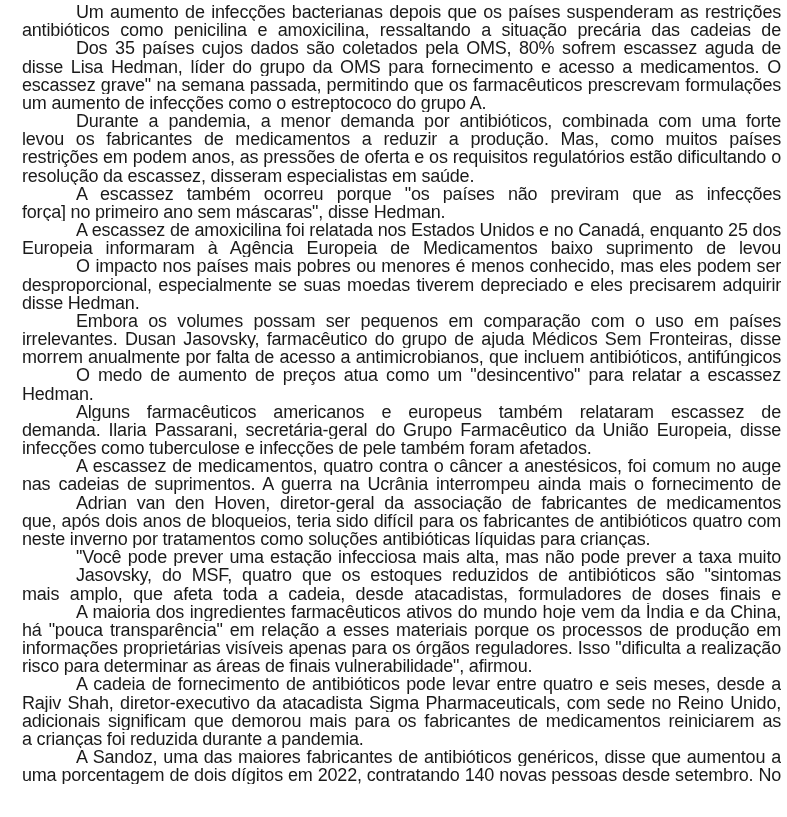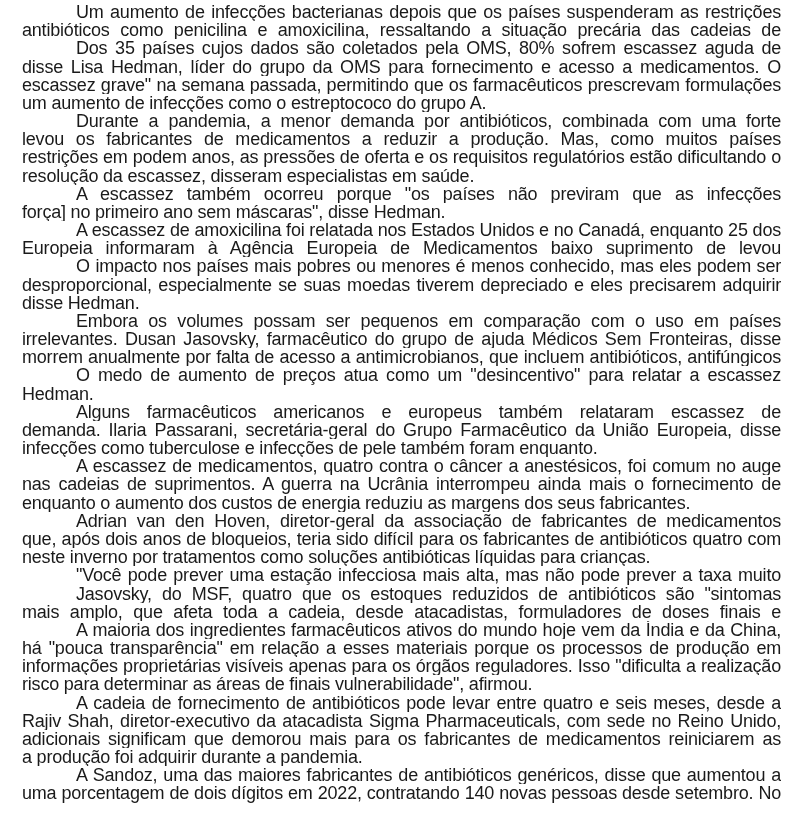--- a/index.html
+++ b/index.html
@@ -59,34 +59,33 @@
       <div class="line indent"><span>O impacto nos países mais pobres ou menores é menos conhecido, mas eles podem ser afetados de forma</span></div>
       <div class="line"><span>desproporcional, especialmente se suas moedas tiverem depreciado e eles precisarem adquirir medicamentos no mercado aberto,</span></div>
       <div class="line end"><span>disse Hedman.</span></div>
       <div class="line indent"><span>Embora os volumes possam ser pequenos em comparação com o uso em países desenvolvidos, eles estão longe de ser</span></div>
       <div class="line"><span>irrelevantes. Dusan Jasovsky, farmacêutico do grupo de ajuda Médicos Sem Fronteiras, disse que cerca de 5,7 milhões de pessoas</span></div>
       <div class="line end"><span>morrem anualmente por falta de acesso a antimicrobianos, que incluem antibióticos, antifúngicos e antivirais.</span></div>
       <div class="line indent"><span>O medo de aumento de preços atua como um "desincentivo" para relatar a escassez publicamente e à OMS, acrescentou</span></div>
       <div class="line end"><span>Hedman.</span></div>
       <div class="line indent"><span>Alguns farmacêuticos americanos e europeus também relataram escassez de medicamentos comuns para alívio da dor,</span></div>
       <div class="line"><span>demanda. Ilaria Passarani, secretária-geral do Grupo Farmacêutico da União Europeia, disse que medicamentos para tratar</span></div>
-      <div class="line end"><span>infecções como tuberculose e infecções de pele também foram enquanto.</span></div>
+      <div class="line end"><span>infecções como tuberculose e infecções de pele também foram afetados.</span></div>
       <div class="line indent"><span>A escassez de medicamentos, quatro contra o câncer a anestésicos, foi comum no auge da covid-19, destacando a pressão</span></div>
       <div class="line"><span>nas cadeias de suprimentos. A guerra na Ucrânia interrompeu ainda mais o fornecimento de ingredientes para antibióticos,</span></div>
-      <div class="line end"><span>enquanto o aumento dos custos de energia reduziu as margens dos seus fabricantes.</span></div>
       <div class="line indent"><span>Adrian van den Hoven, diretor-geral da associação de fabricantes de medicamentos genéricos Medicines for Europe, disse</span></div>
       <div class="line"><span>que, após dois anos de bloqueios, teria sido difícil para os fabricantes de antibióticos quatro com precisão o aumento da demanda</span></div>
       <div class="line end"><span>neste inverno por tratamentos como soluções antibióticas líquidas para crianças.</span></div>
       <div class="line indent"><span>"Você pode prever uma estação infecciosa mais alta, mas não pode prever a taxa muito alta em crianças", disse ele.</span></div>
       <div class="line indent"><span>Jasovsky, do MSF, quatro que os estoques reduzidos de antibióticos são "sintomas menores" de um "desafio sistêmico"</span></div>
       <div class="line end"><span>mais amplo, que afeta toda a cadeia, desde atacadistas, formuladores de doses finais e fabricantes originais.</span></div>
       <div class="line indent"><span>A maioria dos ingredientes farmacêuticos ativos do mundo hoje vem da Índia e da China, e não da Europa, disse ele. E</span></div>
       <div class="line"><span>há "pouca transparência" em relação a esses materiais porque os processos de produção em todo o mundo são considerados</span></div>
       <div class="line"><span>informações proprietárias visíveis apenas para os órgãos reguladores. Isso "dificulta a realização de uma verdadeira avaliação de</span></div>
       <div class="line end"><span>risco para determinar as áreas de finais vulnerabilidade", afirmou.</span></div>
       <div class="line indent"><span>A cadeia de fornecimento de antibióticos pode levar entre quatro e seis meses, desde a produção até a distribuição. Mas</span></div>
       <div class="line"><span>Rajiv Shah, diretor-executivo da atacadista Sigma Pharmaceuticals, com sede no Reino Unido, disse que verificações regulatórias</span></div>
       <div class="line"><span>adicionais significam que demorou mais para os fabricantes de medicamentos reiniciarem as linhas que foram desativadas quando</span></div>
-      <div class="line end"><span>a produção foi adquirir durante a pandemia.</span></div>
+      <div class="line end"><span>a crianças foi reduzida durante a pandemia.</span></div>
       <div class="line indent"><span>A Sandoz, uma das maiores fabricantes de antibióticos genéricos, disse que aumentou a produção de medicamentos em</span></div>
       <div class="line"><span>uma porcentagem de dois dígitos em 2022, contratando 140 novas pessoas desde setembro. No próximo ano, pretende fazer o</span></div>
     </div>
 </div>
 
 </body></html>

